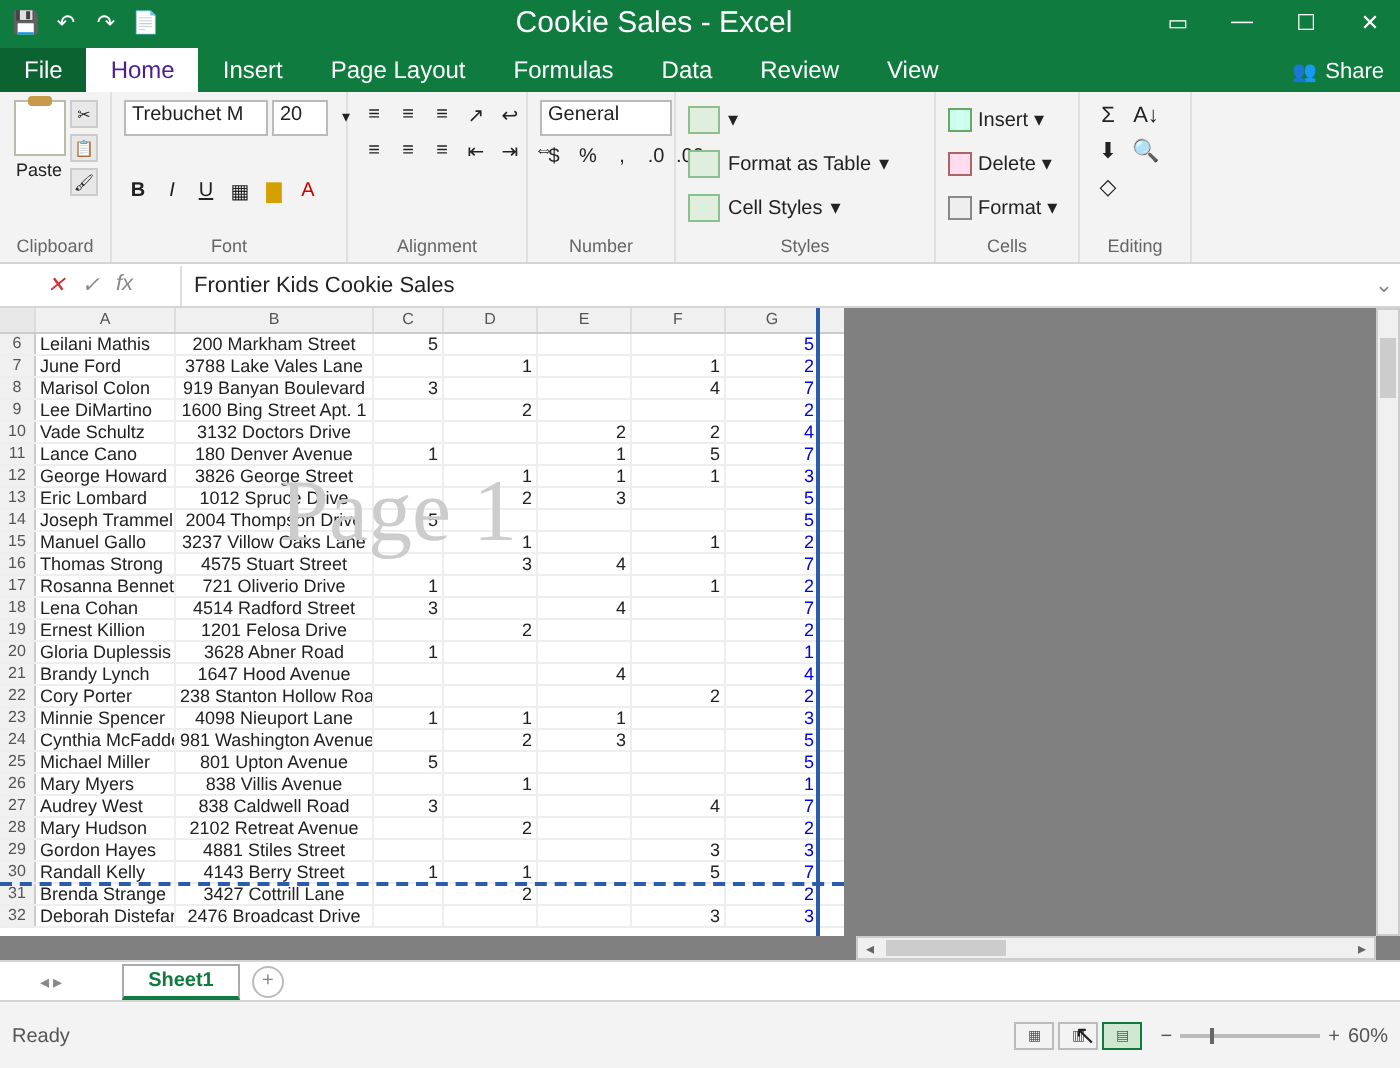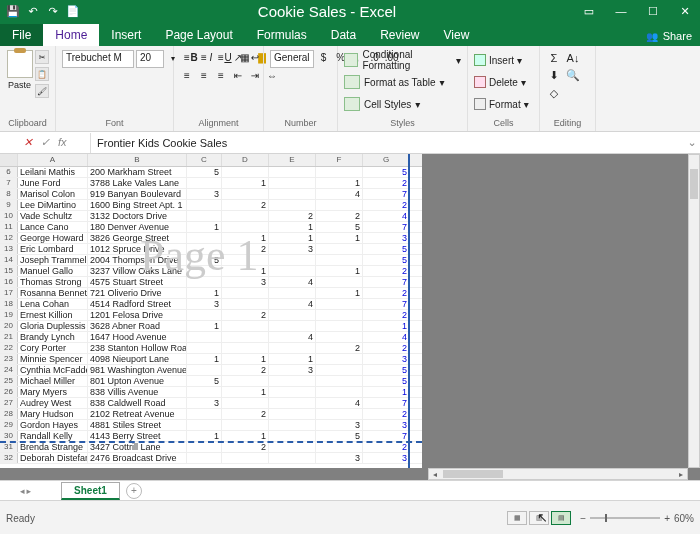--- a/index.html
+++ b/index.html
@@ -70,21 +70,21 @@
 .grid { background: #fff; position: absolute; left: 0; top: 0; right: 278px; bottom: 12px; overflow: hidden; }
 .colhdr { display: flex; height: 13px; background: #f0f0f0; border-bottom: 1px solid #ccc; font-size: 8px; color: #555; position: sticky; top:0; }
 .colhdr .ch { border-right: 1px solid #ddd; text-align: center; line-height: 12px; }
 .ch.rn { width: 18px; background: #e8e8e8; }
 .ch.cA { width: 70px; } .ch.cB { width: 99px; } .ch.cC { width: 35px; }
 .ch.cD { width: 47px; } .ch.cE { width: 47px; } .ch.cF { width: 47px; } .ch.cG { width: 47px; }
 .rows { font-size: 9px; }
 .row { display: flex; height: 11px; border-bottom: 1px solid #eee; }
 .row .rn { width: 18px; background: #f0f0f0; border-right: 1px solid #ccc; text-align: center; color: #555; font-size: 8px; }
 .row .c { border-right: 1px solid #eee; padding: 0 2px; overflow: hidden; white-space: nowrap; }
-.row .cA { width: 70px; } .row .cB { width: 99px; }
+.row .cA { width: 70px; } .row .cB { width: 99px; text-align: center; }
 .row .cC { width: 35px; text-align: right; } .row .cD { width: 47px; text-align: right; }
 .row .cE { width: 47px; text-align: right; } .row .cF { width: 47px; text-align: right; }
 .row .cG { width: 47px; text-align: right; color: #00d; }
 .pagewm { position: absolute; left: 140px; top: 76px; font-size: 44px; color: #ccc; font-family: Georgia, serif; pointer-events: none; }
 .pagebrk { position: absolute; left: 0; right: 0; border-top: 2px dashed #2a5caa; }
 .pagebrk.h { top: 287px; }
 .pagesolid { position: absolute; top: 0; bottom: 0; border-left: 2px solid #2a5caa; left: 408px; }
 
 .hscroll { position: absolute; bottom: 0; left: 428px; right: 12px; height: 12px; background: #f0f0f0; border: 1px solid #ccc; display: flex; align-items: center; }
 .hscroll .ar { width: 12px; text-align: center; font-size: 8px; color: #666; }
@@ -150,21 +150,21 @@
       <div class="mini-col">
         <div class="mini-ic">✂</div>
         <div class="mini-ic">📋</div>
         <div class="mini-ic">🖌</div>
       </div>
     </div>
     <div class="group-label">Clipboard</div>
   </div>
 
   <div class="group font-grp">
-    <div class="group-body" style="gap:7px">
+    <div class="group-body" style="flex-direction:column;gap:18px">
       <div class="font-row">
         <div class="fontname">Trebuchet M</div>
         <div class="fontsize">20</div>
         <div class="sbtn">▾</div>
       </div>
       <div class="btnrow">
         <div class="b">
             <b>B</b>
           </div>
         <div class="b">
@@ -196,36 +196,36 @@
         <div class="b">≡</div>
         <div class="b">⇤</div>
         <div class="b">⇥</div>
         <div class="b">⇔</div>
       </div>
     </div>
     <div class="group-label">Alignment</div>
   </div>
 
   <div class="group num-grp">
-    <div class="group-body" style="flex-direction:row;gap:3px">
+    <div class="group-body" style="flex-direction:column;gap:3px">
       <div class="numsel">General</div>
       <div class="btnrow">
         <div class="b">$</div>
         <div class="b">%</div>
         <div class="b">,</div>
         <div class="b">.0</div>
         <div class="b">.00</div>
       </div>
     </div>
     <div class="group-label">Number</div>
   </div>
 
   <div class="group styles-grp">
     <div class="group-body" style="flex-direction:column">
-      <div class="srow"><div class="sic"></div><span>Conditional Formatting</span> ▾</div>
+      <div class="srow"><div class="sic"></div> ▾</div>
       <div class="srow"><div class="sic"></div><span>Format as Table</span> ▾</div>
       <div class="srow"><div class="sic"></div><span>Cell Styles</span> ▾</div>
     </div>
     <div class="group-label">Styles</div>
   </div>
 
   <div class="group cells-grp">
     <div class="group-body" style="flex-direction:column">
       <div class="crow"><div class="cic"></div><span>Insert</span> ▾</div>
       <div class="crow"><div class="cic del"></div><span>Delete</span> ▾</div>

